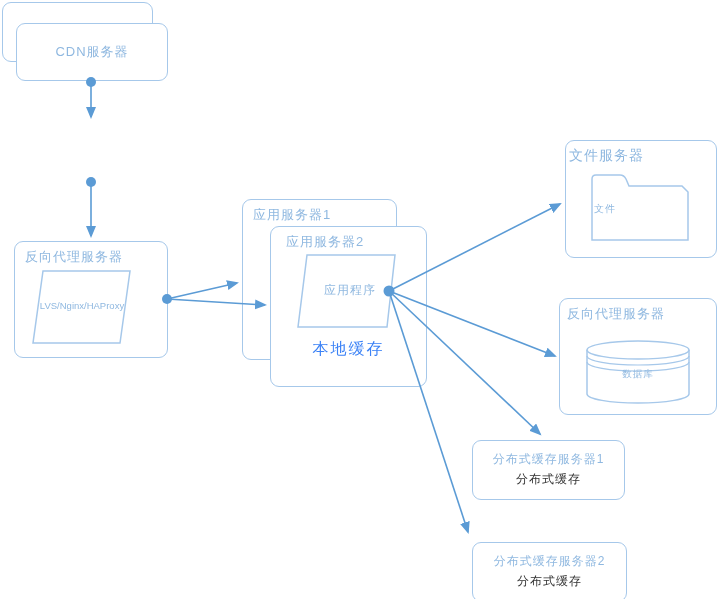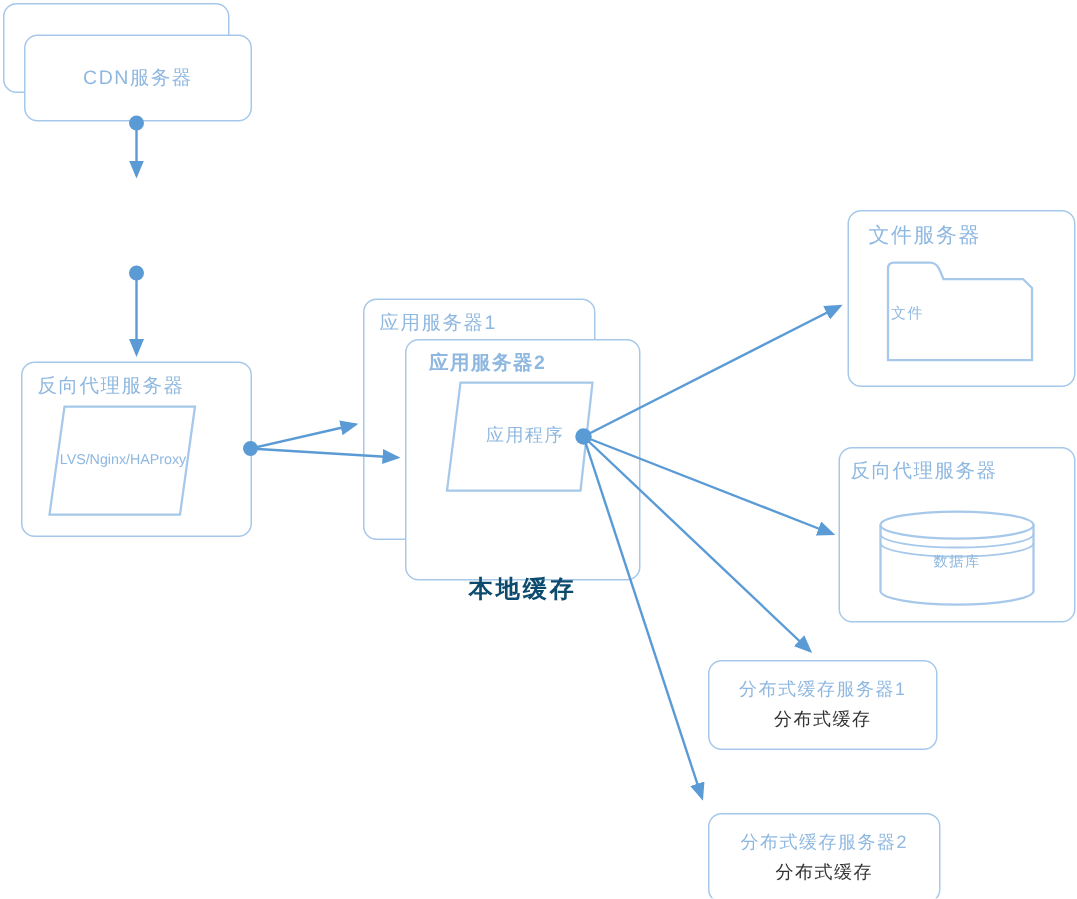--- a/index.html
+++ b/index.html
@@ -10,32 +10,32 @@
   .node{
     position:absolute;box-sizing:border-box;background:#ffffff;
     border:1.5px solid #a6c8ea;border-radius:9px;
   }
   .title{
     color:#8fb8e0;font-size:13px;letter-spacing:1px;white-space:nowrap;line-height:1.2;
   }
   .title-tl{position:absolute;top:7px;left:10px;}
   .center{display:flex;align-items:center;justify-content:center;}
   .colcenter{display:flex;flex-direction:column;align-items:center;justify-content:center;}
-  .note{color:#0c4a6e;letter-spacing:2px;margin-top:44px;}
+  .note{color:#3b82f6;letter-spacing:2px;}
   
   #cdn-back{left:2px;top:2px;width:151px;height:60px;}
   #cdn{left:16px;top:23px;width:152px;height:58px;}
   #proxy{left:16px;top:121px;width:152px;height:60px;}
   #lb{left:14px;top:241px;width:154px;height:117px;}
   #app1{left:242px;top:199px;width:155px;height:161px;}
-  #app2{left:270px;top:226px;width:157px;height:161px;font-weight:bold;}
+  #app2{left:270px;top:226px;width:157px;height:161px;}
   #app2 .title-tl{left:15px;}
   #app2 .note{position:absolute;top:112px;left:0;right:0;text-align:center;font-size:16px;}
   #file{left:565px;top:140px;width:152px;height:118px;}
-  #file .title-tl{left:13px;font-size:14px;}
+  #file .title-tl{left:3px;font-size:14px;font-family:Liberation Mono, monospace;}
   #db{left:559px;top:298px;width:158px;height:117px;}
   #db .title-tl{left:7px;}
   #cache1{left:472px;top:440px;width:153px;height:60px;}
   #cache2{left:472px;top:542px;width:155px;height:60px;}
   .cache-title{font-size:12px;}
   .cache-note{font-size:12px;color:#333333;letter-spacing:1px;margin-top:4px;}
   
   .overlay{position:absolute;left:0;top:0;pointer-events:none;}
   .shape{fill:#ffffff;stroke:#a6c8ea;stroke-width:1.5;}
   .thin{fill:none;stroke:#a6c8ea;stroke-width:1.2;}

